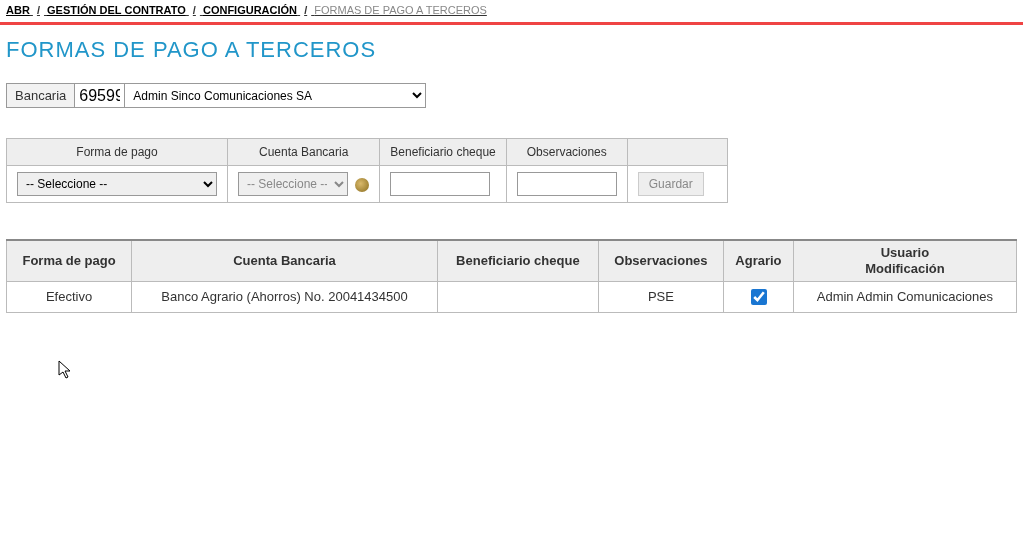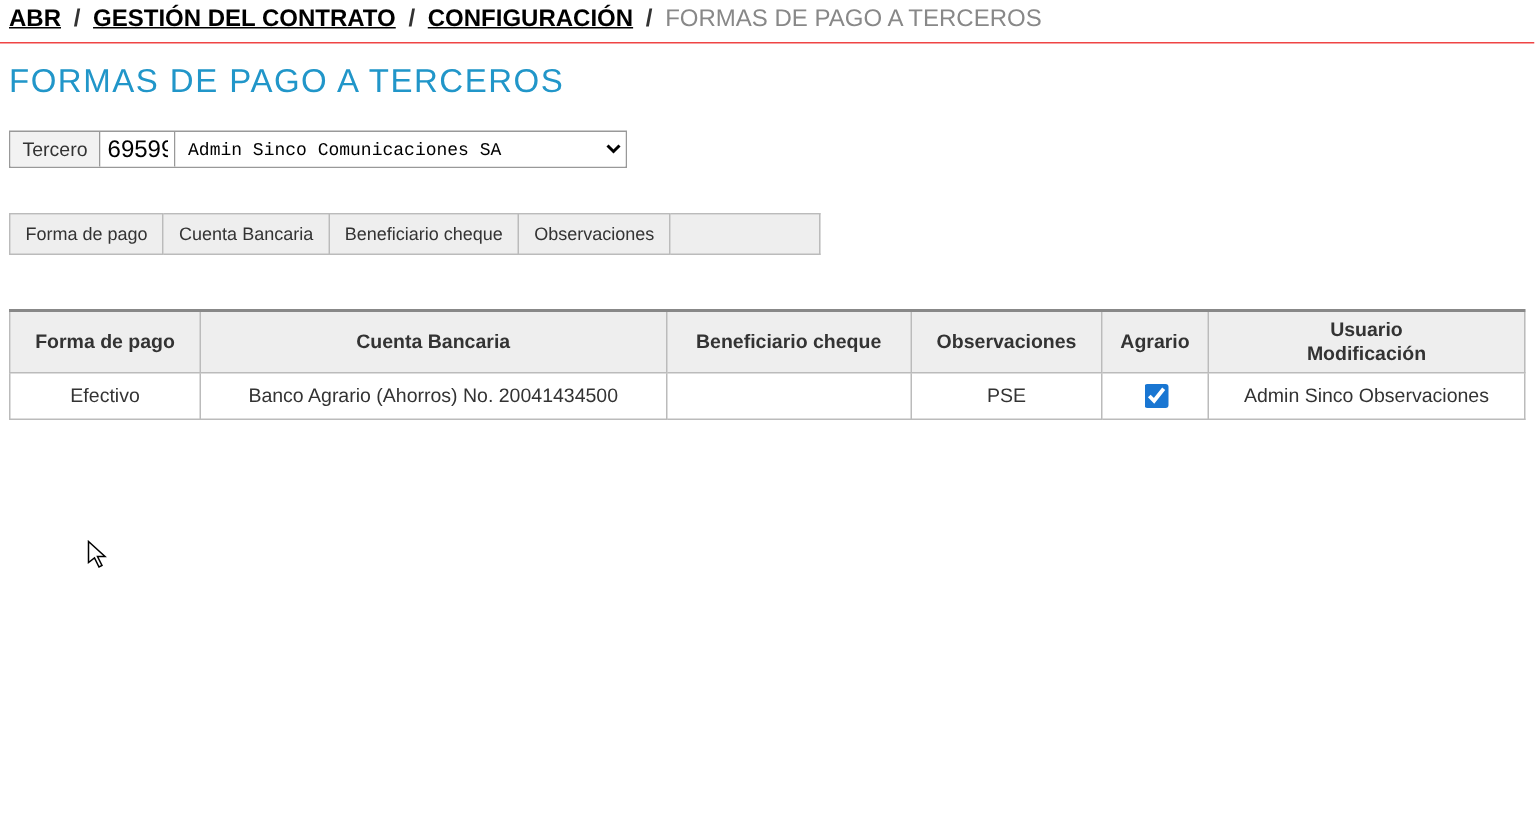--- a/index.html
+++ b/index.html
@@ -6,23 +6,24 @@
   body {
     margin: 0;
     padding: 0;
     font-family: "Century Gothic", "Segoe UI", Arial, sans-serif;
     font-size: 13px;
     color: #333;
     background: #fff;
   }
   .breadcrumb {
     padding: 4px 6px 6px 6px;
-    border-bottom: 1px solid #ef4444;
-    font-size: 16px;
+    border-bottom: 3px solid #ef4444;
+    font-size: 11px;
     font-weight: bold;
+    text-decoration: underline;
   }
   .breadcrumb a {
     color: #000;
     text-decoration: underline;
     cursor: pointer;
   }
   .breadcrumb .sep {
     margin: 0 4px;
     font-weight: bold;
   }
@@ -58,21 +59,21 @@
     border: none;
     border-right: 1px solid #999;
     padding: 2px 4px;
     font-family: inherit;
     font-size: 16px;
     background: #fff;
   }
   .tercero-row select {
     border: none;
     padding: 2px 4px;
-    font-family: Liberation Mono, monospace;
+    font-family: Liberation Sans, sans-serif;
     font-size: 12px;
     min-width: 300px;
     background: #fff;
   }
 
   table.form-table {
     border-collapse: collapse;
     margin: 30px 0 0 6px;
   }
   table.form-table th, table.form-table td {
@@ -168,36 +169,58 @@
   <a>CONFIGURACIÓN</a>
   <span class="sep">/</span>
   <span class="current">FORMAS DE PAGO A TERCEROS</span>
 </div>
 
 
 <h1 class="page-title">FORMAS DE PAGO A TERCEROS</h1>
 
 
 <div class="tercero-row">
-  <div class="label">Tercero</div>
+  <div class="label">Bancaria</div>
   <input type="text" value="695998" style="">
   <select>
     <option>Admin Sinco Comunicaciones SA</option>
   </select>
 </div>
 
 
 <table class="form-table">
   <tbody>
       <tr>
     <th>Forma de pago</th>
     <th>Cuenta Bancaria</th>
     <th>Beneficiario cheque</th>
     <th>Observaciones</th>
     <th></th>
+  </tr>
+  <tr>
+    <td>
+      <select class="forma-pago-select">
+        <option>-- Seleccione --</option>
+      </select>
+    </td>
+    <td>
+      <select class="cuenta-select">
+        <option>-- Seleccione --</option>
+      </select>
+      <span class="circle-icon"></span>
+    </td>
+    <td>
+      <input type="text" class="benef-input" style="">
+    </td>
+    <td>
+      <input type="text" class="obs-input" style="">
+    </td>
+    <td>
+      <button class="guardar">Guardar</button>
+    </td>
   </tr>
 </tbody>
   </table>
 
 
 <table class="data-table">
   <tbody>
       <tr>
     <th>Forma de pago</th>
     <th>Cuenta Bancaria</th>
@@ -210,21 +233,21 @@
     </th>
   </tr>
   <tr>
     <td>Efectivo</td>
     <td>Banco Agrario (Ahorros) No. 20041434500</td>
     <td></td>
     <td>PSE</td>
     <td class="center">
       <input type="checkbox" class="activo" checked="" style="">
     </td>
-    <td>Admin Sinco Observaciones</td>
+    <td>Admin Admin Comunicaciones</td>
   </tr>
 </tbody>
   </table>
 
 <div class="cursor">
   <svg width="16" height="20" viewBox="0 0 16 20">
     <path d="M1 1 L1 15 L5 12 L8 18 L10 17 L7 11 L12 11 Z" fill="white" stroke="black" stroke-width="1"></path>
   </svg>
 </div>
 

